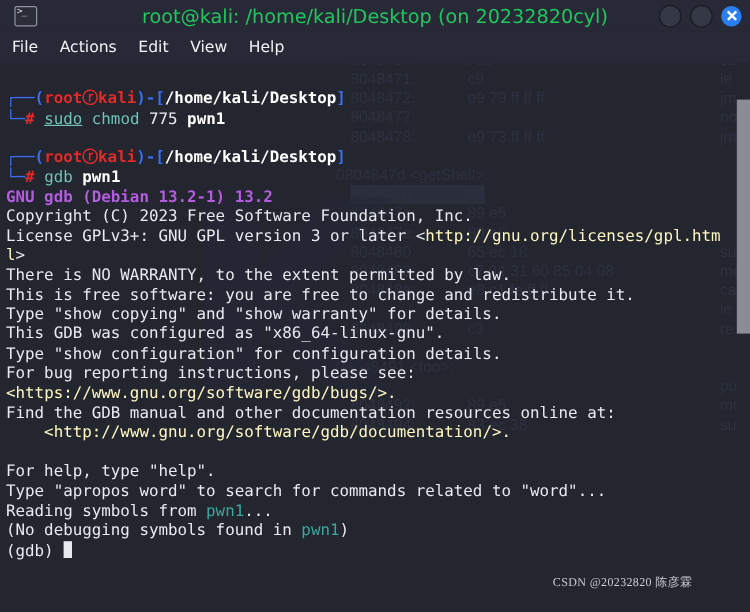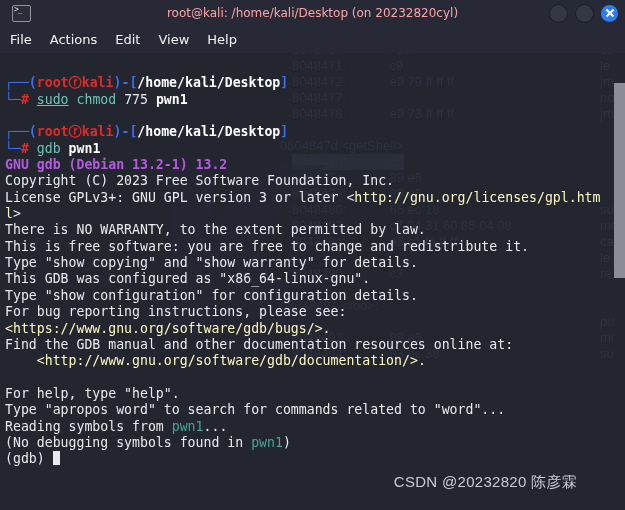--- a/index.html
+++ b/index.html
@@ -76,22 +76,22 @@
     font-family: "DejaVu Sans Mono", "Liberation Mono", monospace;
     font-size: 8px;
     color: #d8dbe2;
     letter-spacing: -1px;
   }
   .title-text {
     position: absolute;
     left: 0; right: 0;
     text-align: center;
     font-family: "DejaVu Sans", "Liberation Sans", sans-serif;
-    font-size: 12px;
-    color: #fca5a5;
+    font-size: 16px;
+    color: #22c55e;
     pointer-events: none;
   }
   .win-controls {
     margin-left: auto;
     display: flex;
     align-items: center;
     gap: 7px;
     padding-right: 3px;
     z-index: 4;
   }
@@ -194,22 +194,22 @@
     height: 195px;
     background: #8a8d96;
   }
 
   
   .csdn {
     position: absolute;
     right: 48px;
     bottom: 18px;
     z-index: 6;
-    font-family: Liberation Sans, sans-serif;
-    font-size: 15px;
+    font-family: Liberation Serif, serif;
+    font-size: 10px;
     color: #c9ccd4;
     letter-spacing: .3px;
     pointer-events: none;
     user-select: none;
   }
 </style>
 </head>
 <body>
 
 <div id="app">

